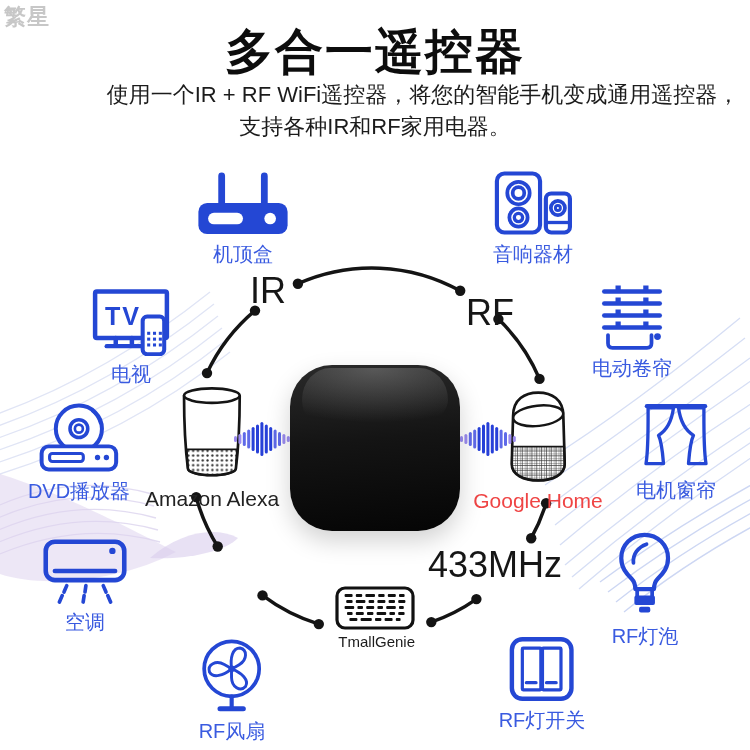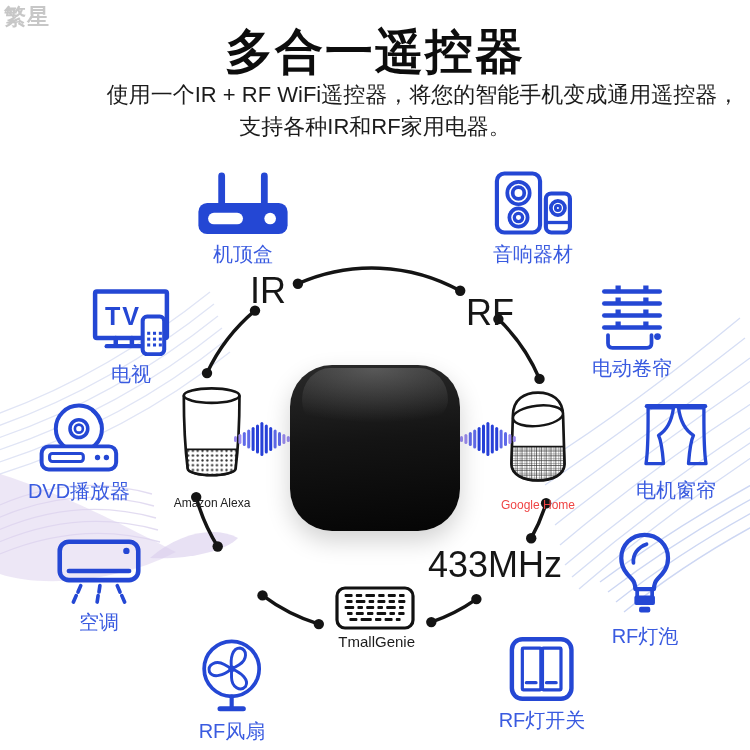--- a/index.html
+++ b/index.html
@@ -8,21 +8,21 @@
   .abs{position:absolute;}
   .watermark{position:absolute;left:4px;top:2px;font-size:22px;font-weight:700;color:#c7c7c7;letter-spacing:1px;}
   .title{position:absolute;top:20px;left:0;width:100%;text-align:center;font-size:48px;font-weight:700;color:#0d0d0d;letter-spacing:2px;}
   .sub{position:absolute;left:0;width:100%;text-align:center;font-size:22px;color:#1b1b1b;}
   .sub1{top:80px;margin-left:48px;}
   .sub2{top:112px;}
   .dev{position:absolute;display:flex;flex-direction:column;align-items:center;transform:translateX(-50%);}
   .dev-label{color:#3a5be0;font-size:20px;margin-top:5px;white-space:nowrap;}
   .freq{position:absolute;color:#161616;font-size:36px;white-space:nowrap;}
   .spk{position:absolute;display:flex;flex-direction:column;align-items:center;transform:translateX(-50%);}
-  .spk-label{font-size:12px;color:#222;margin-top:14px;white-space:nowrap;}
+  .spk-label{font-size:21px;color:#222;margin-top:5px;white-space:nowrap;}
   .spk-label.gh{color:#ef4444;}
   .tmall{position:absolute;display:flex;flex-direction:column;align-items:flex-end;transform:translateX(-50%);}
   .tmall-label{font-size:15px;color:#1c1c1c;margin-top:3px;}
   .device-hub{position:absolute;left:290px;top:365px;width:170px;height:166px;border-radius:42px;
      background:linear-gradient(175deg,#2a2a2a 0%,#141414 45%,#050505 100%);
      box-shadow:0 10px 24px rgba(0,0,0,0.18);}
   .device-hub::before{content:"";position:absolute;left:7%;right:7%;top:2%;height:38%;
      border-radius:36px 36px 46%/40px;
      background:radial-gradient(130% 120% at 50% 0%,rgba(130,130,130,.55),rgba(40,40,40,0) 72%);}
   svg{display:block;}
@@ -198,21 +198,21 @@
     <svg width="66" height="70" viewBox="0 0 78 84">
       <g fill="none" stroke="#2447d4" stroke-width="4" stroke-linejoin="round" stroke-linecap="round">
         <line x1="4" y1="5" x2="74" y2="5" stroke-width="5"></line>
         <path d="M36,7 C34,22 28,34 18,40 C22,48 23,62 24,74 L3,74 C6,56 5.5,24 5.5,7 Z"></path>
         <path d="M42,7 C44,22 50,34 60,40 C56,48 55,62 54,74 L75,74 C72,56 72.5,24 72.5,7 Z"></path>
       </g>
     </svg>
     <div class="dev-label">电机窗帘</div>
   </div>
 
-  <div class="dev" style="left:99px;top:538px;">
+  <div class="dev" style="left:85px;top:538px;">
     <svg width="84" height="66" viewBox="0 0 92 72">
       <g fill="none" stroke="#2447d4" stroke-linecap="round">
         <rect x="3" y="4" width="86" height="42" rx="10" stroke-width="5"></rect>
         <line x1="13" y1="36" x2="79" y2="36" stroke-width="5"></line>
         <line x1="26" y1="52" x2="23" y2="59" stroke-width="4"></line>
           <line x1="21" y1="63" x2="18" y2="70" stroke-width="4"></line>
         <line x1="47" y1="52" x2="46" y2="59" stroke-width="4"></line>
           <line x1="45" y1="63" x2="44" y2="70" stroke-width="4"></line>
         <line x1="66" y1="52" x2="69" y2="59" stroke-width="4"></line>
           <line x1="71" y1="63" x2="74" y2="70" stroke-width="4"></line>

